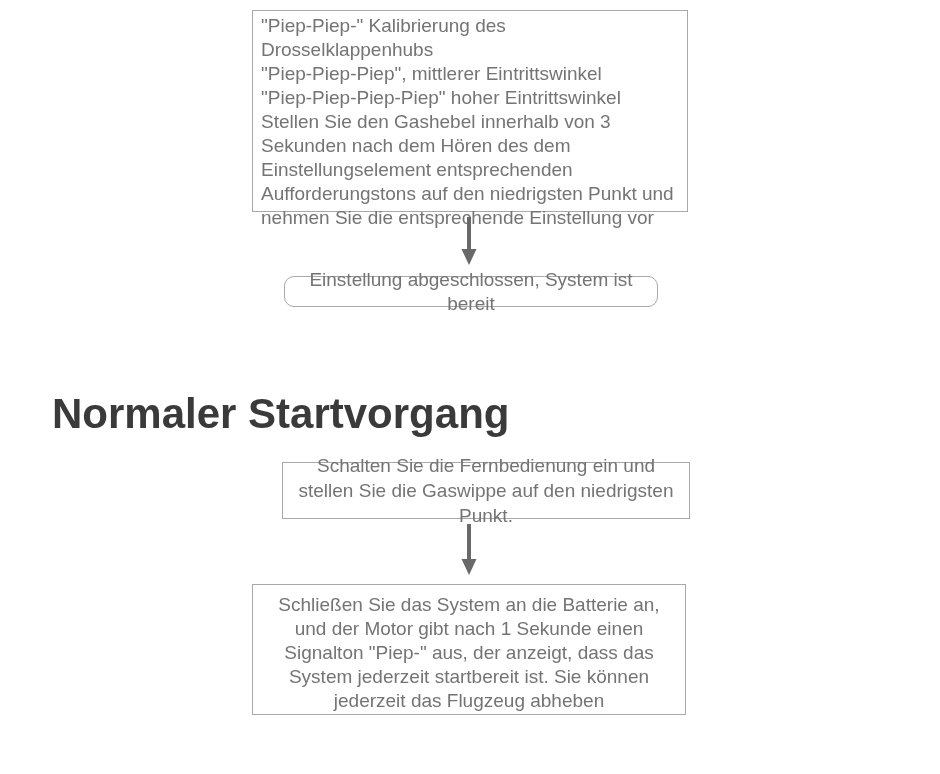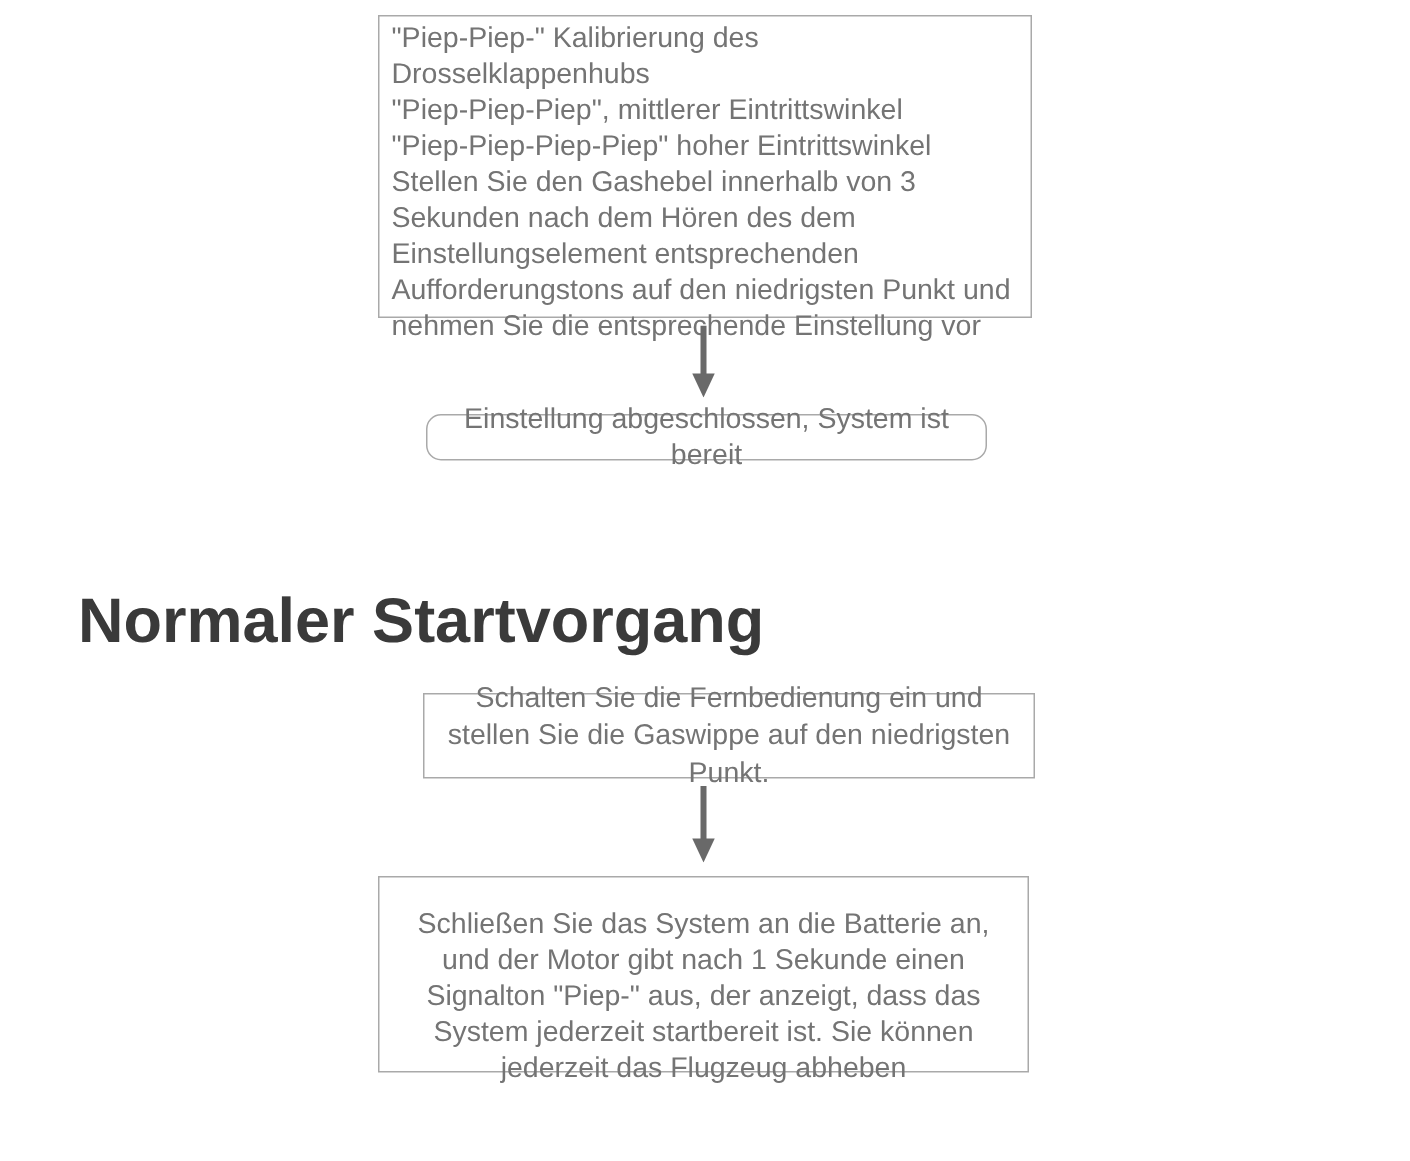--- a/index.html
+++ b/index.html
@@ -57,21 +57,21 @@
     text-align: center;
     line-height: 25px;
     padding: 0 6px;
     margin-left: 16px;
   }
   .box-battery {
     left: 252px;
     top: 584px;
     width: 434px;
     height: 131px;
-    padding: 20px 8px;
+    padding: 8px 8px;
     text-align: center;
   }
   .section-heading {
     position: absolute;
     left: 52px;
     top: 390px;
     margin: 0;
     font-size: 42px;
     font-weight: 600;
     color: var(--heading, #3a3a3a);

